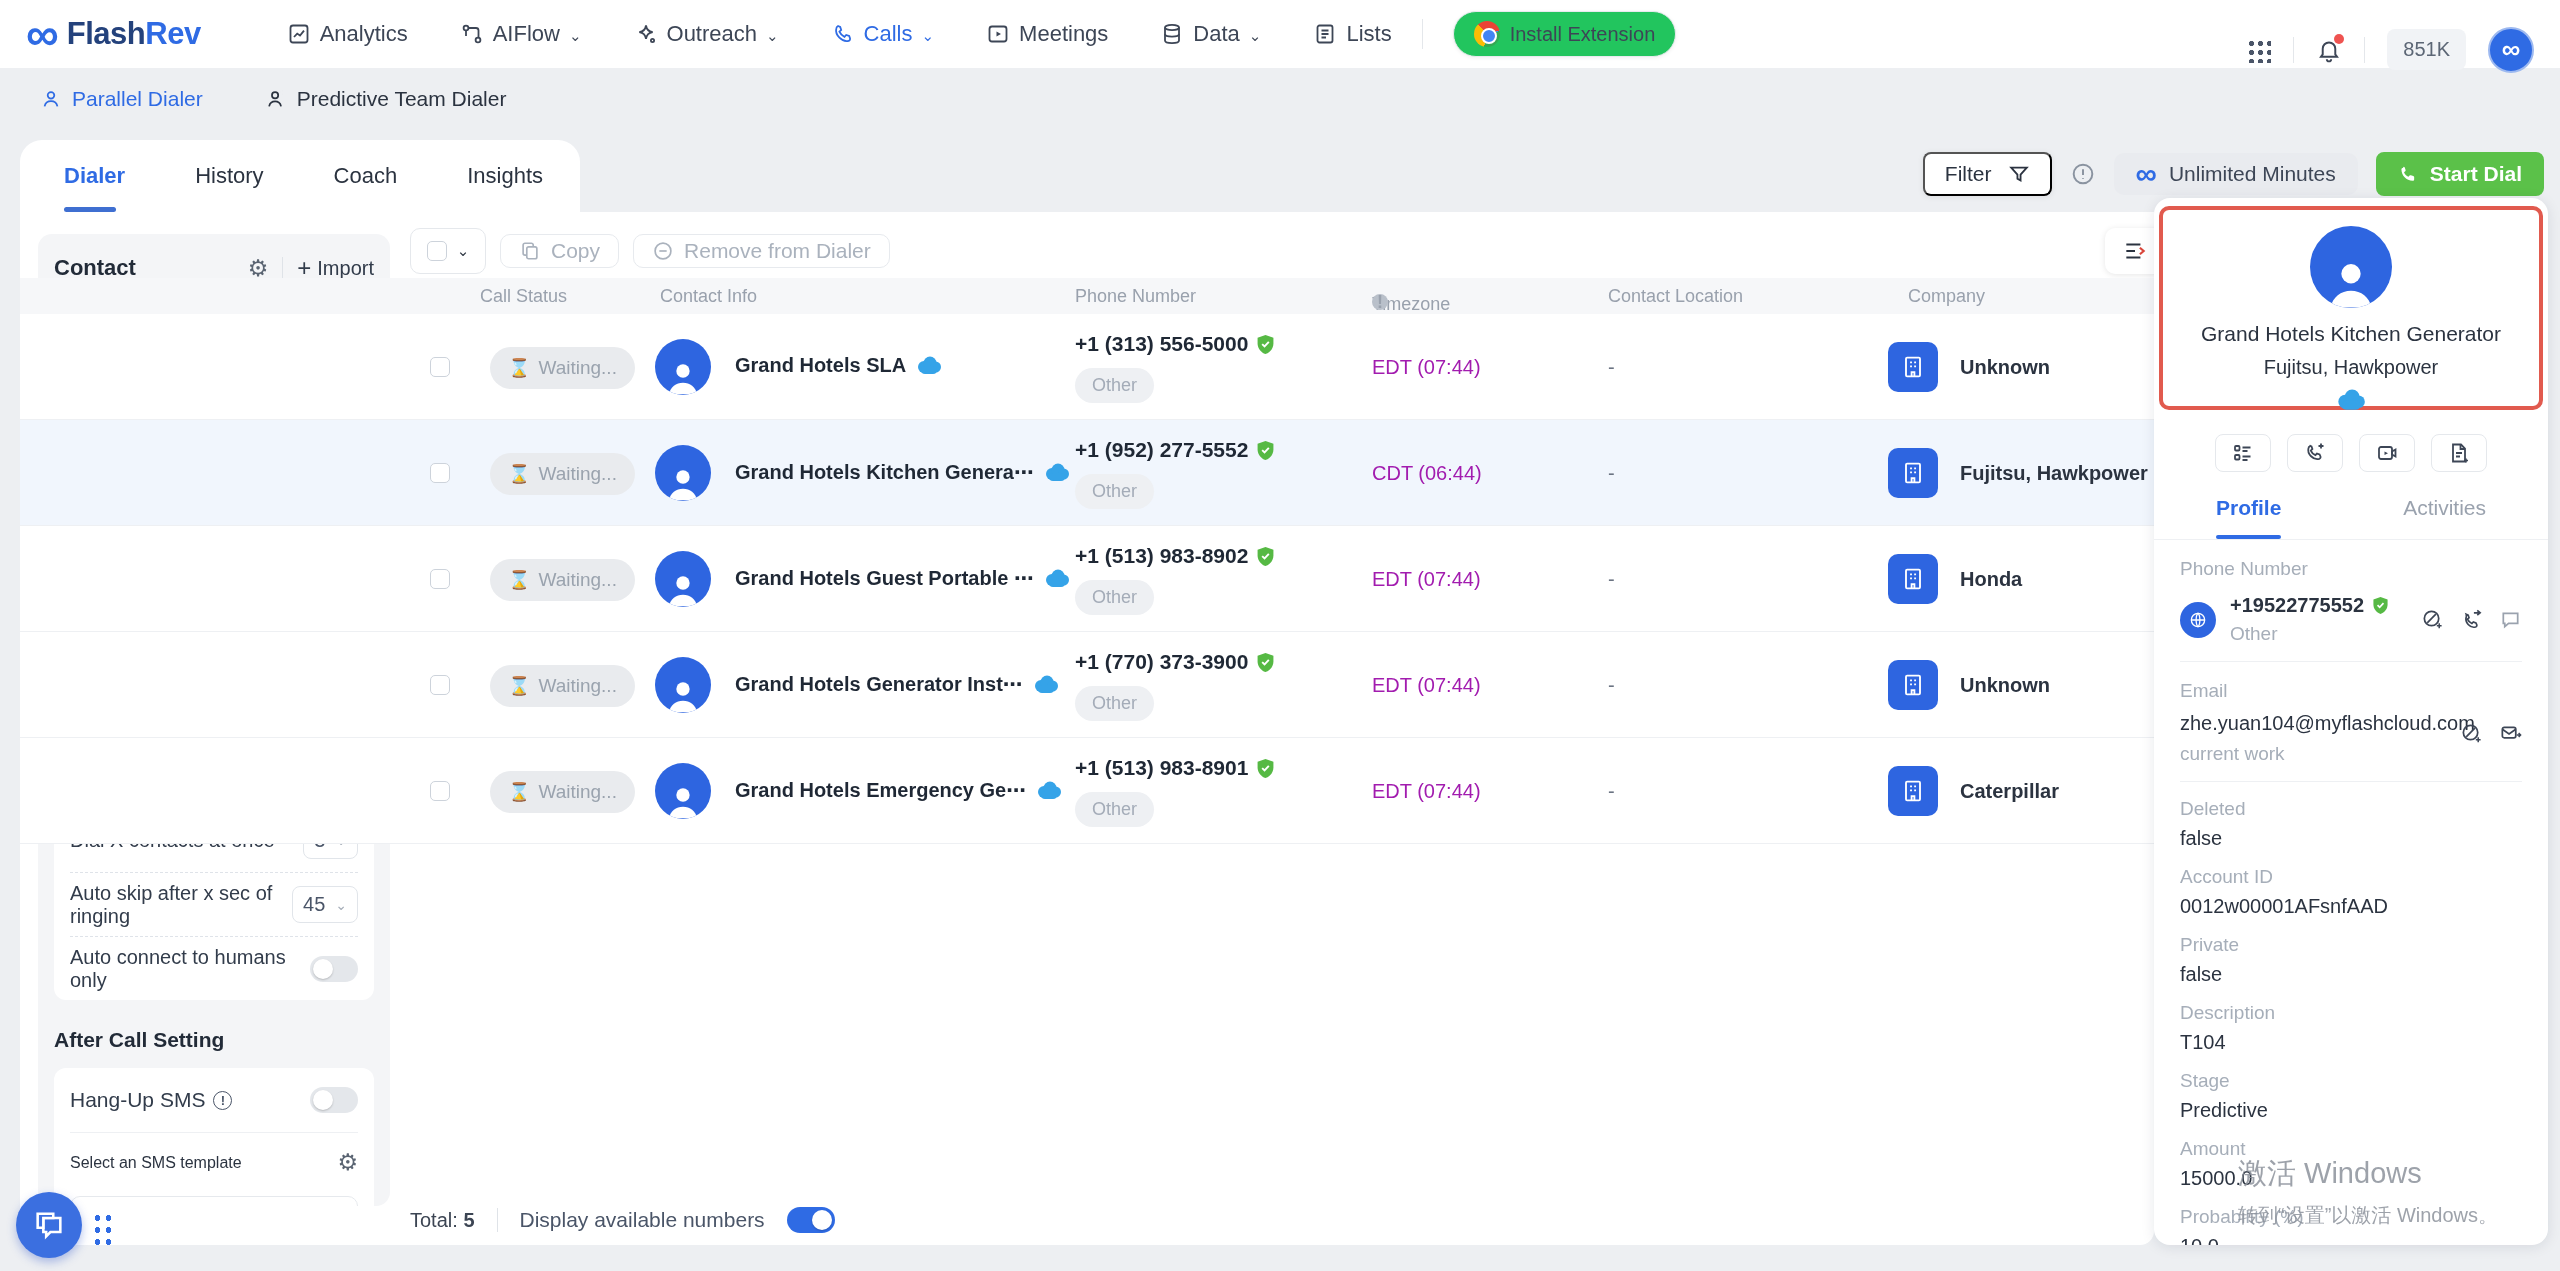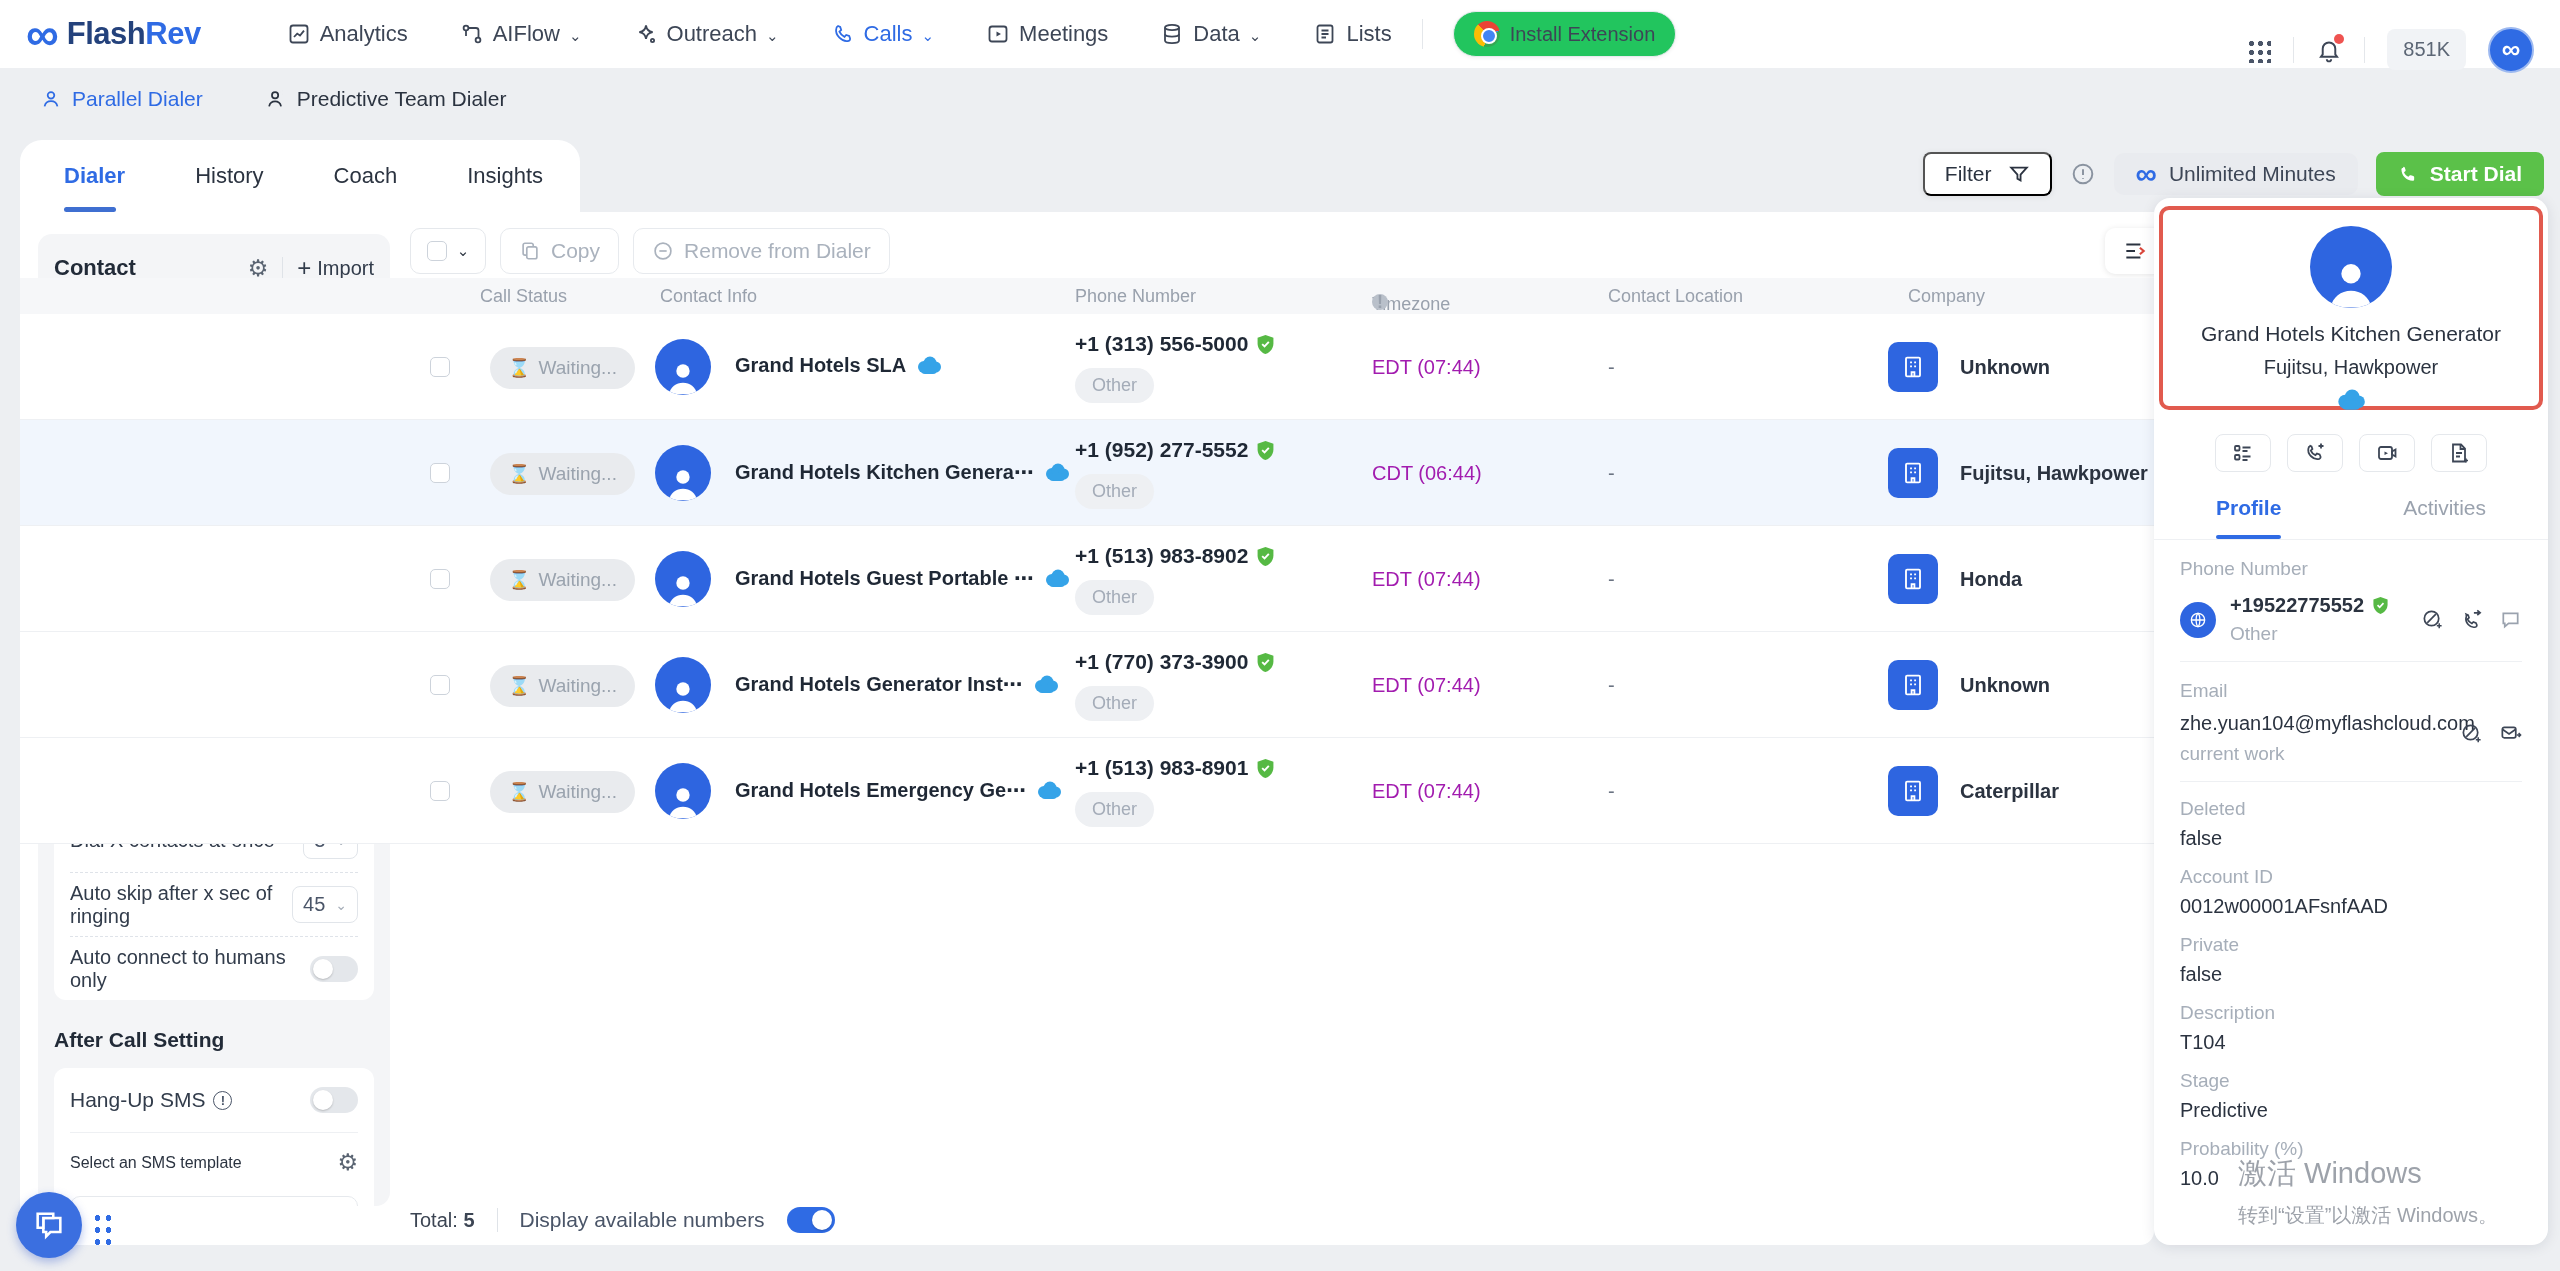--- a/index.html
+++ b/index.html
@@ -108,21 +108,21 @@
   .mini-sel .cv { color:#a6aeb9; font-size:14px; }
   .sms-row { height:60px; display:flex; align-items:center; justify-content:space-between; }
   .sms-sel { margin:4px 0 18px; border:1px solid #e6e9ed; border-radius:10px; height:52px; display:flex;
              align-items:center; padding:0 14px; cursor:pointer; }
 
   
   .toolbar { position:absolute; left:390px; top:16px; display:flex; gap:14px; align-items:center; }
   .sel-btn { width:76px; height:46px; background:#fff; border:1px solid #e5e8ec; border-radius:10px;
              display:flex; align-items:center; justify-content:center; gap:10px; cursor:pointer; }
   .cbx { width:20px; height:20px; border:1.5px solid #cdd3db; border-radius:5px; background:#fff; display:inline-block; }
-  .tb-btn { height:46px; border:1px solid #e7eaee; border-radius:10px; background:#fff; display:flex; align-items:center;
+  .tb-btn { height:34px; border:1px solid #e7eaee; border-radius:10px; background:#fff; display:flex; align-items:center;
             gap:10px; padding:0 18px; font-size:21px; color:#aab2bd; cursor:pointer; }
   .collapse-btn { position:absolute; left:2085px; top:16px; width:60px; height:46px; background:#fff; border:none;
                   border-radius:10px; box-shadow:0 1px 6px rgba(0,0,0,.10); display:flex; align-items:center; justify-content:center; cursor:pointer; }
   .thead { position:absolute; left:0; top:66px; width:100%; height:36px; background:#f6f7f9; }
   .thead span { position:absolute; top:8px; font-size:18px; color:#99a1ad; }
   .h-status { left:460px; } .h-info { left:640px; } .h-phone { left:1055px; }
   .h-tz { left:1352px; display:flex; align-items:center; gap:6px; }
   .tz-info { width:16px; height:16px; border-radius:50%; background:#b9c0ca; color:#fff; font-size:11px; font-weight:700;
              display:inline-flex; align-items:center; justify-content:center; }
   .h-loc { left:1588px; } .h-comp { left:1888px; }
@@ -887,20 +887,24 @@
         </div>
       <div class="pf">
           <div class="pf-l">Description</div>
           <div class="pf-v">T104</div>
         </div>
       <div class="pf">
           <div class="pf-l">Stage</div>
           <div class="pf-v">Predictive</div>
         </div>
       <div class="pf">
+          <div class="pf-l">Amount</div>
+          <div class="pf-v">15000.0</div>
+        </div>
+      <div class="pf">
           <div class="pf-l">Probability (%)</div>
           <div class="pf-v">10.0</div>
         </div>
 
     </div>
   </aside>
 
   <div class="watermark">
     <div class="l1">激活 Windows</div>
     <div class="l2">转到“设置”以激活 Windows。</div>

